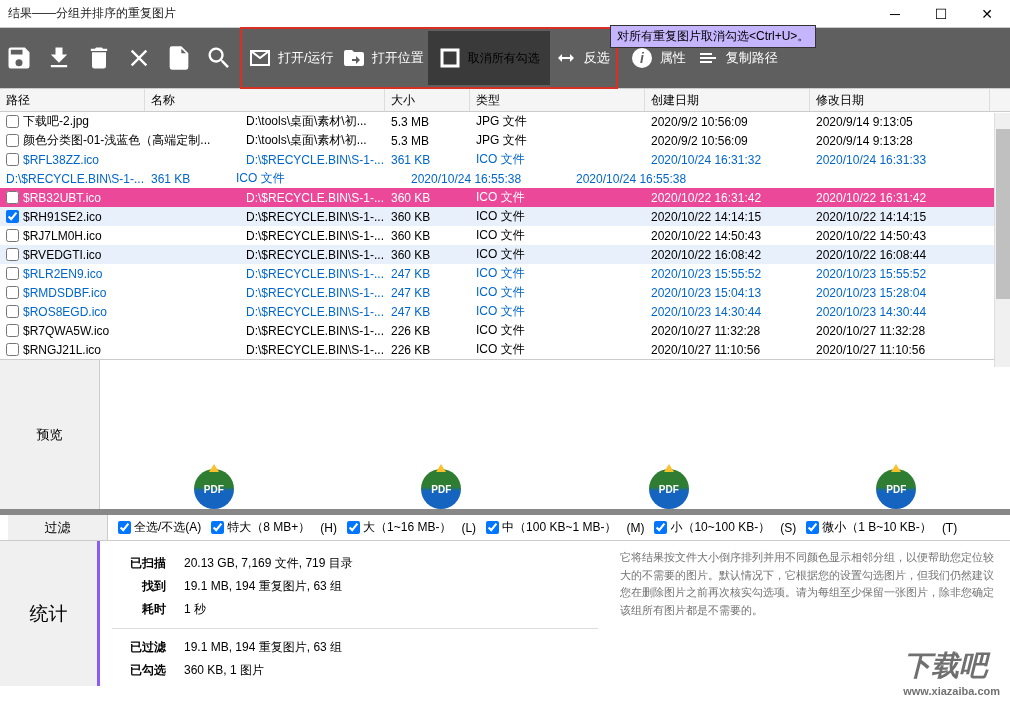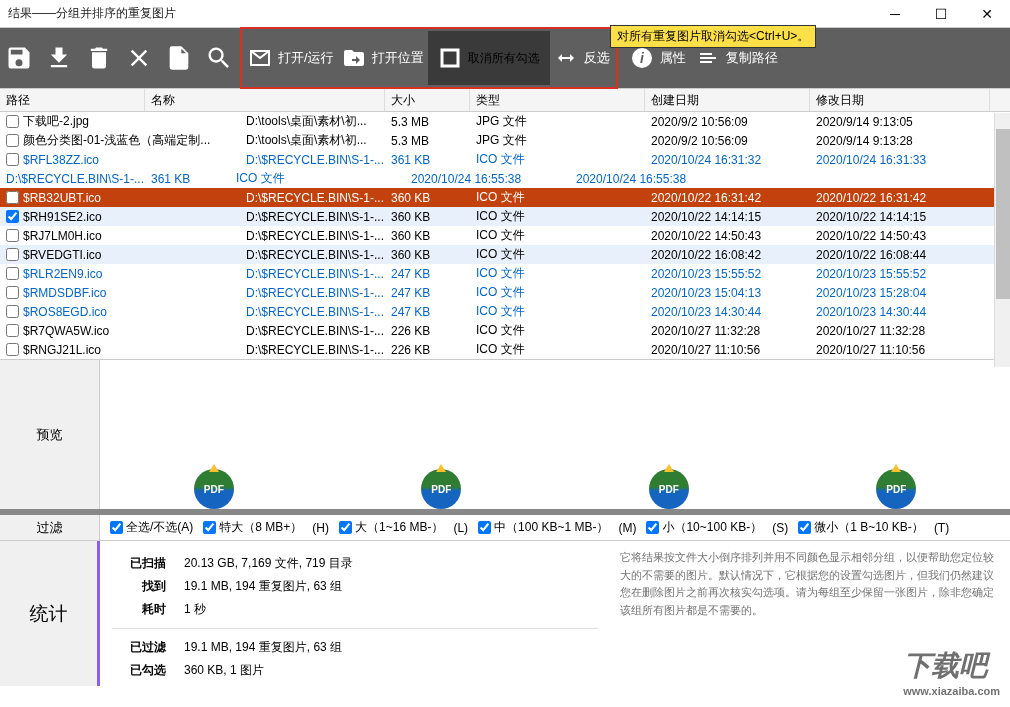--- a/index.html
+++ b/index.html
@@ -2,21 +2,21 @@
 <html><head>
 <meta charset="utf-8">
 <style>
 * { margin: 0; padding: 0; box-sizing: border-box; font-family: "Microsoft YaHei", Arial, sans-serif; }
 body { width: 1010px; height: 707px; background: #fff; overflow: hidden; position: relative; font-size: 12px; }
 
 .titlebar { height: 28px; background: #fff; display: flex; align-items: center; border-bottom: 1px solid #ccc; }
 .titlebar-title { padding-left: 8px; font-size: 12px; color: #222; flex: 1; }
 .titlebar-btn { width: 46px; height: 28px; display: flex; align-items: center; justify-content: center; font-size: 14px; }
 
-.tooltip { position: absolute; left: 610px; top: 25px; background: #fde047; border: 1px solid #333; padding: 2px 6px; font-size: 12px; z-index: 100; white-space: nowrap; }
+.tooltip { position: absolute; left: 610px; top: 25px; background: #c4b5fd; border: 1px solid #333; padding: 2px 6px; font-size: 12px; z-index: 100; white-space: nowrap; }
 
 .toolbar { height: 60px; background: #5f5f5f; display: flex; align-items: center; padding: 0 0; gap: 2px; }
 .tb-icon { width: 38px; height: 48px; display: flex; align-items: center; justify-content: center; color: #fff; fill: #fff; }
 .tb-btn { display: flex; align-items: center; gap: 6px; color: #fff; font-size: 13px; padding: 0 4px; height: 48px; }
 .tb-btn svg { fill: #fff; }
 .tb-highlight { border: 2px solid #d93025; padding: 2px; display: flex; align-items: center; }
 .tb-hover { background: #3a3a3a; padding: 0 10px; height: 54px; display: flex; align-items: center; }
 
 .header-row { height: 24px; background: #f5f5f5; border-top: 1px solid #ccc; border-bottom: 1px solid #ccc; display: flex; align-items: center; font-size: 12px; }
 .col { padding: 0 6px; border-right: 1px solid #ddd; height: 100%; display: flex; align-items: center; overflow: hidden; white-space: nowrap; }
@@ -25,33 +25,33 @@
 .col-size { width: 85px; }
 .col-type { width: 175px; }
 .col-created { width: 165px; }
 .col-modified { width: 180px; }
 
 .file-list { }
 .file-row { height: 19px; display: flex; align-items: center; font-size: 12px; }
 .file-row .col { border-right: none; overflow: hidden; text-overflow: ellipsis; white-space: nowrap; }
 .file-row input[type=checkbox] { margin-right: 4px; }
 .file-row.blue-text { color: #0066cc; }
-.file-row.selected { background: #c2410c; color: #fff; }
+.file-row.selected { background: #ec4899; color: #fff; }
 .file-row.alt { background: #e8f0fb; }
 
 .preview-row { height: 150px; background: #fff; border-top: 1px solid #ccc; display: flex; }
 .preview-label { width: 100px; background: #f0f0f0; display: flex; align-items: center; justify-content: center; font-size: 13px; border-right: 1px solid #ccc; }
 .preview-cells { flex: 1; display: flex; }
 .preview-cell { flex: 1; display: flex; align-items: flex-end; justify-content: center; }
 .pdf-icon { width: 40px; height: 40px; border-radius: 50%; background: linear-gradient(180deg, #2e7d32 0%, #2e7d32 45%, #1565c0 55%, #1565c0 100%); display: flex; align-items: center; justify-content: center; color: #fff; font-size: 10px; font-weight: bold; position: relative; }
 .pdf-icon::before { content: ""; position: absolute; top: -5px; left: 50%; transform: translateX(-50%); width: 0; height: 0; border-left: 5px solid transparent; border-right: 5px solid transparent; border-bottom: 8px solid #fbc02d; }
 
 .divider { height: 6px; background: #888; }
 
-.filter-row { height: 26px; display: flex; align-items: center; border-bottom: 1px solid #ccc; }
+.filter-row { height: 26px; display: flex; align-items: center; border-bottom: 1px solid #ccc; padding-left: 8px; }
 .filter-label { width: 100px; background: #f0f0f0; display: flex; align-items: center; justify-content: center; font-size: 13px; height: 100%; border-right: 1px solid #ccc; }
 .filter-opts { display: flex; align-items: center; gap: 10px; padding-left: 10px; font-size: 12px; }
 .filter-opts label { display: flex; align-items: center; gap: 3px; }
 
 .bottom-area { display: flex; height: 145px; }
 .stats-section { display: flex; }
 .stats-label { width: 100px; background: #f0f0f0; display: flex; align-items: center; justify-content: center; font-size: 19px; border-right: 3px solid #8b5cf6; }
 .stats-content { width: 510px; padding: 10px 12px; font-size: 12px; }
 .stats-content table td { padding: 2px 8px; vertical-align: top; }
 .stats-content table td:first-child { font-weight: bold; text-align: right; width: 60px; }

